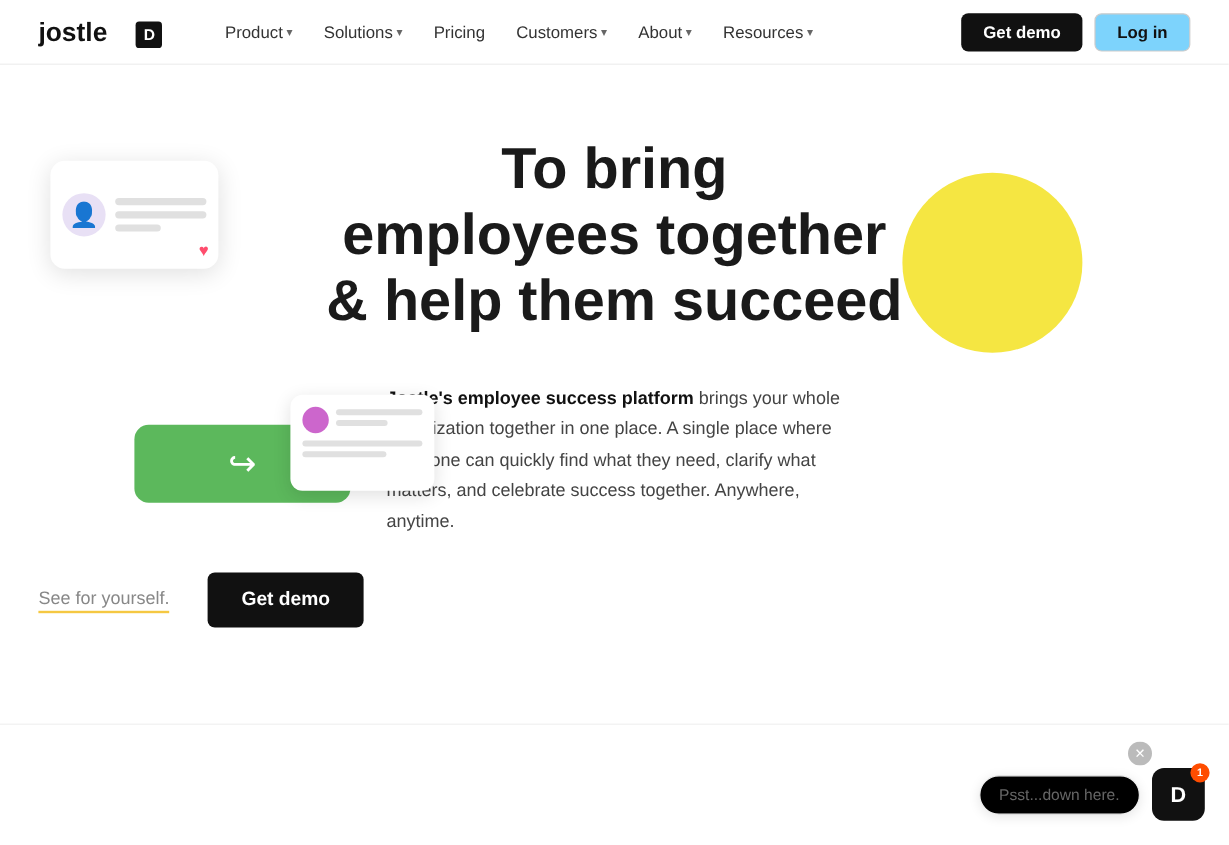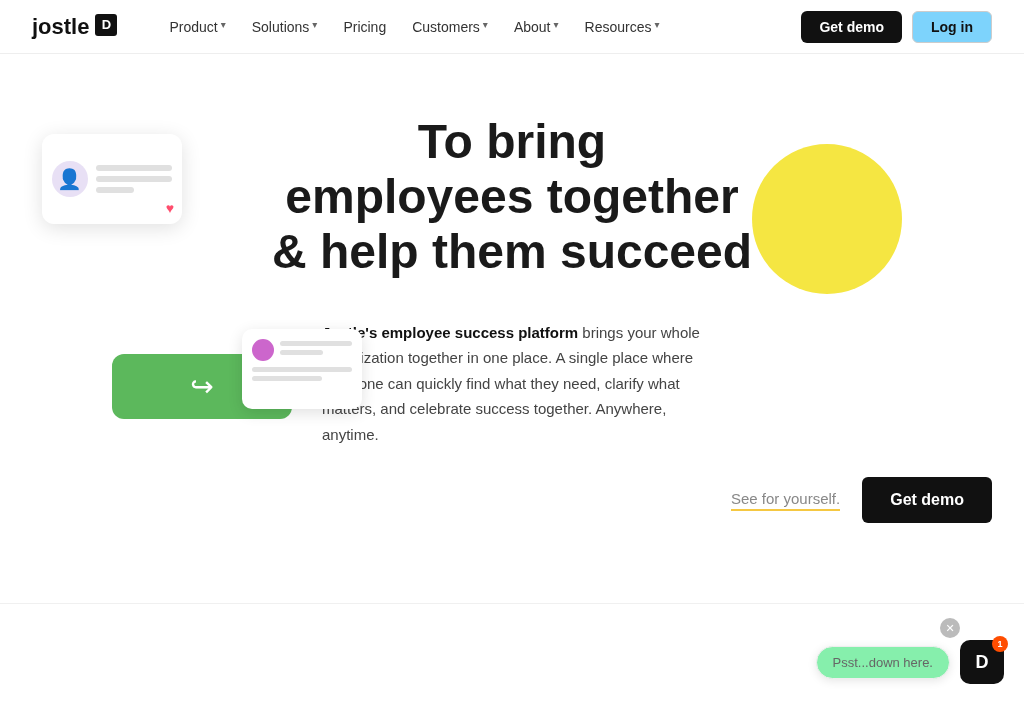--- a/index.html
+++ b/index.html
@@ -3,29 +3,29 @@
   <meta charset="utf-8">
   <style>
     * { margin: 0; padding: 0; box-sizing: border-box; }
     body { font-family: -apple-system, BlinkMacSystemFont, 'Segoe UI', sans-serif; background: #fff; color: #222; overflow-x: hidden; }
 
     
     nav {
       display: flex; align-items: center; padding: 0 32px; height: 54px;
       border-bottom: 1px solid #eee; position: relative; z-index: 10;
     }
-    .nav-logo { display: flex; align-items: flex-start; gap: 6px; font-size: 22px; font-weight: 700; color: #111; text-decoration: none; margin-right: 40px; }
+    .nav-logo { display: flex; align-items: flex-end; gap: 24px; font-size: 22px; font-weight: 700; color: #111; text-decoration: none; margin-right: 40px; }
     .logo-icon {
       width: 22px; height: 22px; background: #111; border-radius: 3px;
       display: flex; align-items: center; justify-content: center;
     }
     .logo-icon::after { content: 'D'; color: #fff; font-size: 13px; font-weight: 900; }
     .nav-links { display: flex; align-items: center; gap: 2px; flex: 1; }
     .nav-item {
-      display: flex; align-items: flex-start; gap: 3px; padding: 6px 12px;
+      display: flex; align-items: center; gap: 3px; padding: 6px 12px;
       font-size: 14px; color: #333; cursor: pointer; border-radius: 4px;
       white-space: nowrap;
     }
     .nav-item .chevron { font-size: 10px; color: #666; }
     .nav-actions { display: flex; align-items: center; gap: 10px; }
     .btn-demo {
       background: #111; color: #fff; border: none; padding: 8px 18px;
       border-radius: 6px; font-size: 14px; font-weight: 600; cursor: pointer;
     }
     .btn-login {
@@ -111,40 +111,40 @@
     .people-circles { display: flex; gap: 4px; }
     .p-circle { width: 28px; height: 28px; border-radius: 50%; }
     .p-red { background: #e84040; }
     .p-green { background: #4caf50; }
     .p-blue { background: #2196f3; }
 
     
     .hero-description { max-width: 380px; margin: 40px auto 30px; text-align: left; font-size: 15px; line-height: 1.7; color: #444; }
     .hero-description strong { font-weight: 700; color: #111; }
 
-    .hero-cta { display: flex; align-items: center; gap: 22px; justify-content: flex-end; margin-top: 10px; }
+    .hero-cta { display: flex; align-items: center; gap: 32px; justify-content: flex-start; margin-top: 10px; }
     .link-see {
       font-size: 15px; color: #888; text-decoration: none; cursor: pointer;
       border-bottom: 2px solid #f5c842; padding-bottom: 2px;
     }
     .btn-get-demo {
       background: #111; color: #fff; border: none; padding: 14px 28px;
       border-radius: 6px; font-size: 16px; font-weight: 700; cursor: pointer;
     }
 
     
     .social-proof { padding: 40px 32px 20px; text-align: center; border-top: 1px solid #f0f0f0; margin-top: 40px; }
 
     
     .chat-popup {
       position: fixed; bottom: 20px; right: 20px;
       display: flex; align-items: center; gap: 10px; z-index: 100;
     }
     .chat-bubble {
-      background: #86efac; border: 1px solid #eee; border-radius: 20px;
+      background: #000000; border: 1px solid #eee; border-radius: 20px;
       padding: 8px 16px; font-size: 13px; color: #666;
       box-shadow: 0 2px 10px rgba(0,0,0,0.1);
     }
     .chat-icon {
       width: 44px; height: 44px; background: #111; border-radius: 10px;
       display: flex; align-items: center; justify-content: center;
       position: relative; cursor: pointer;
     }
     .chat-icon-letter { color: #fff; font-size: 18px; font-weight: 900; }
     .chat-badge {

